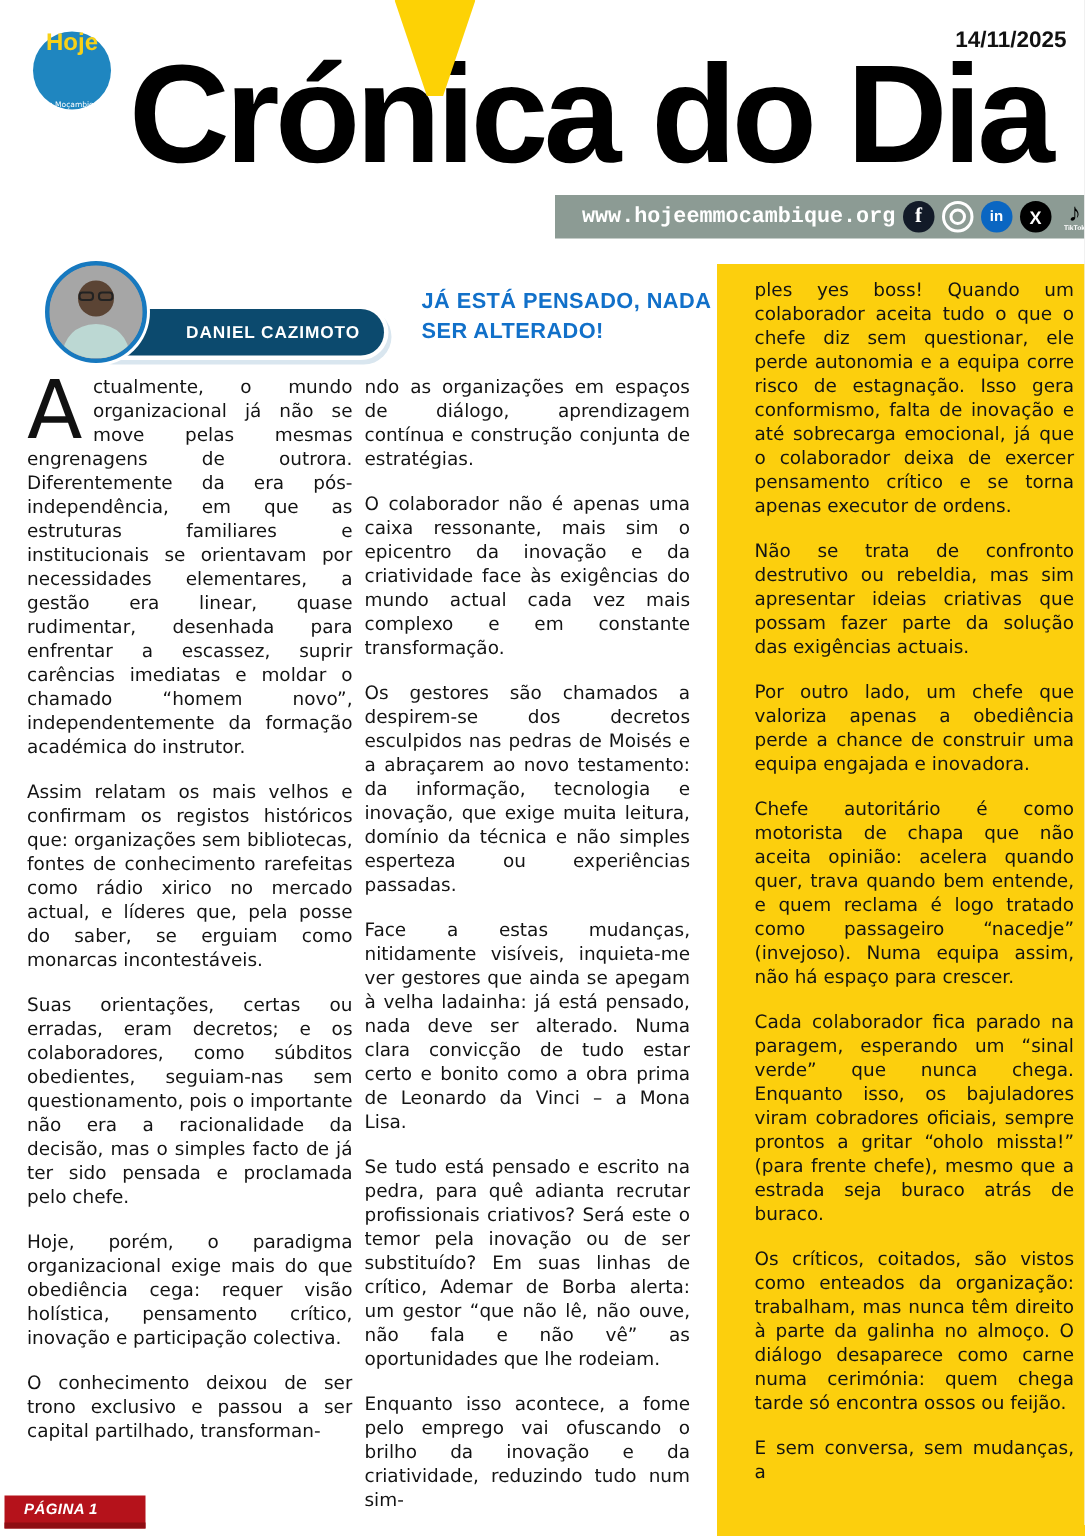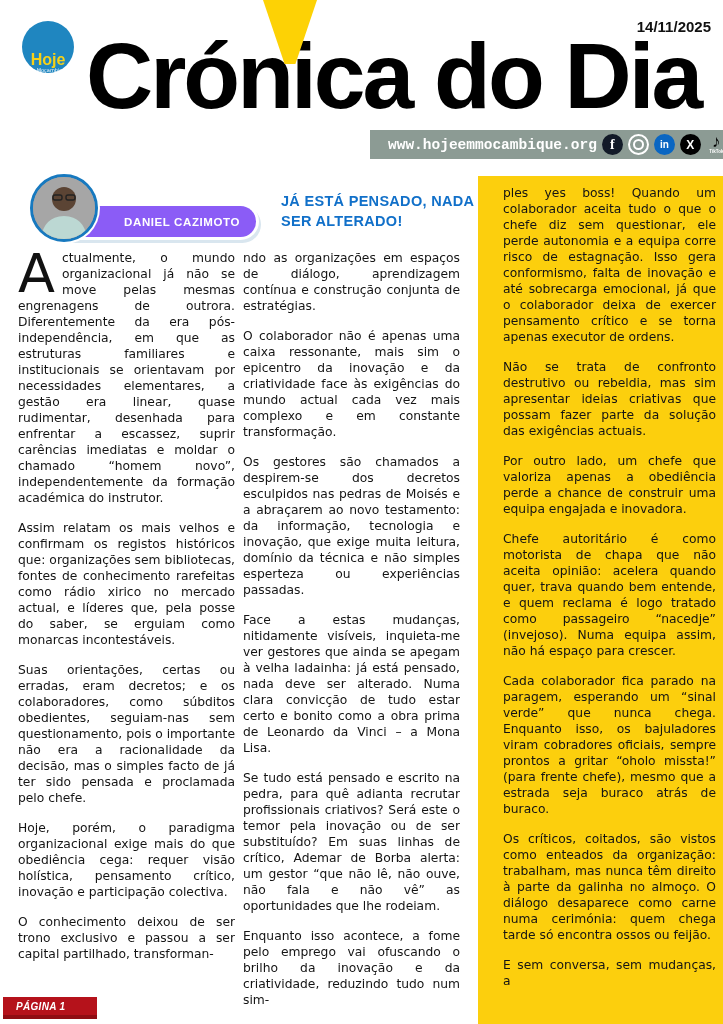--- a/index.html
+++ b/index.html
@@ -1,21 +1,21 @@
 <!DOCTYPE html>
 <html><head>
 <meta charset="utf-8">
 <style>
   html,body{margin:0;padding:0;background:#e8e8e8;}
   .page{position:relative;width:723px;height:1024px;background:#ffffff;overflow:hidden;
         font-family:"DejaVu Sans",sans-serif;}
 
   
   .logo{position:absolute;left:22px;top:21px;width:52px;height:52px;border-radius:50%;
-        background:#1f86c0;display:flex;flex-direction:column;align-items:center;justify-content:flex-end;}
+        background:#1f86c0;display:flex;flex-direction:column;align-items:center;justify-content:space-between;}
   .logo .l1{color:#f7d117;font-weight:bold;font-size:16px;line-height:15px;font-family:"Liberation Sans",sans-serif;}
   .logo .l2{color:#ffffff;font-size:5px;line-height:6px;}
   .date{position:absolute;right:12px;top:18px;font-family:Liberation Sans, sans-serif;
         font-weight:bold;font-size:15px;color:#111;}
   .wedge{position:absolute;left:263px;top:0;width:54px;height:64px;background:#fdd205;
          clip-path:polygon(0 0,100% 0,60% 100%,40% 100%);z-index:5;}
   .masthead{position:absolute;left:86px;top:30px;width:630px;z-index:4;
             font-family:"Liberation Sans",sans-serif;font-weight:bold;font-size:93px;
             letter-spacing:-3px;line-height:1;color:#000;white-space:nowrap;}
   .webbar{position:absolute;left:370px;top:130px;width:353px;height:29px;background:#8c9b94;
@@ -32,21 +32,21 @@
   .ig::before{content:"";width:7px;height:7px;border:2px solid #fff;border-radius:50%;}
   .li{background:#0a66c2;color:#fff;}
   .li::before{content:"in";font-size:10px;}
   .xx{background:#000;color:#fff;}
   .xx::before{content:"X";font-size:12px;}
   .tk{background:transparent;color:#000;flex-direction:column;}
   .tk::before{content:"♪";font-size:17px;line-height:14px;}
   .tk::after{content:"TikTok";font-size:4.5px;color:#fff;line-height:5px;}
 
   
-  .author-pill{position:absolute;left:58px;top:206px;width:198px;height:31px;background:#8b5cf6;
+  .author-pill{position:absolute;left:58px;top:206px;width:198px;height:31px;background:#0c4a6e;
                border-radius:17px;box-shadow:0 0 0 3px #ffffff,2px 3px 0 3px #d9e6ef;z-index:1;
                display:flex;align-items:center;justify-content:flex-end;}
   .author-pill span{color:#fff;font-family:"Liberation Sans",sans-serif;font-weight:bold;
                font-size:11.5px;letter-spacing:.6px;padding-right:16px;}
   .avatar{position:absolute;left:30px;top:174px;width:62px;height:62px;border-radius:50%;
           background:#a2a2a2;border:3px solid #1779bf;box-shadow:0 0 0 2px #fff;z-index:2;overflow:hidden;}
   .headline{position:absolute;left:281px;top:191px;width:245px;color:#1170c9;
             font-family:"Liberation Sans",sans-serif;font-weight:bold;font-size:14.5px;
             line-height:1.4;letter-spacing:.3px;}
 

